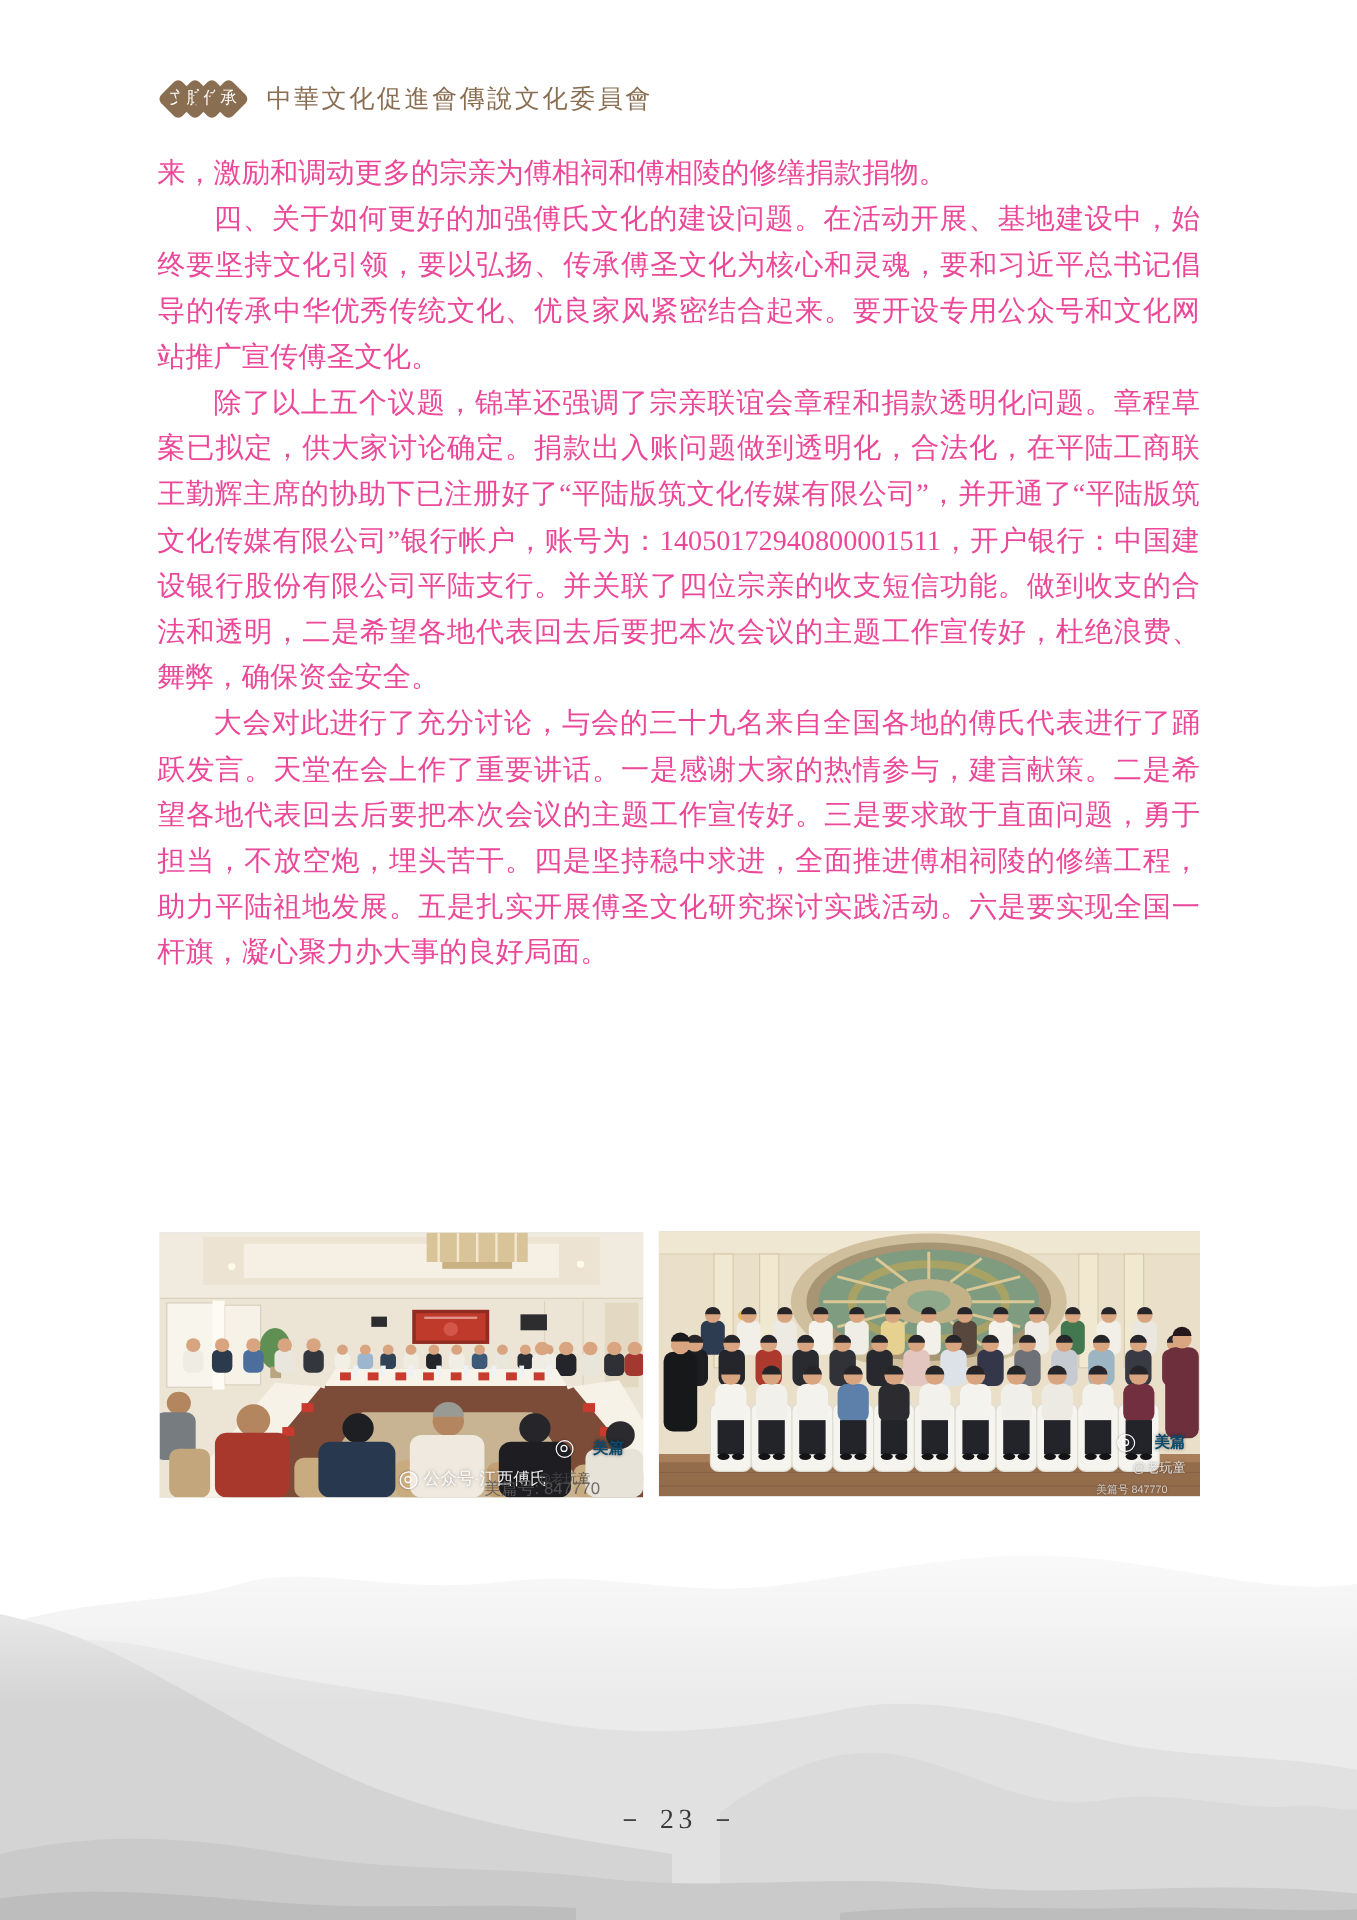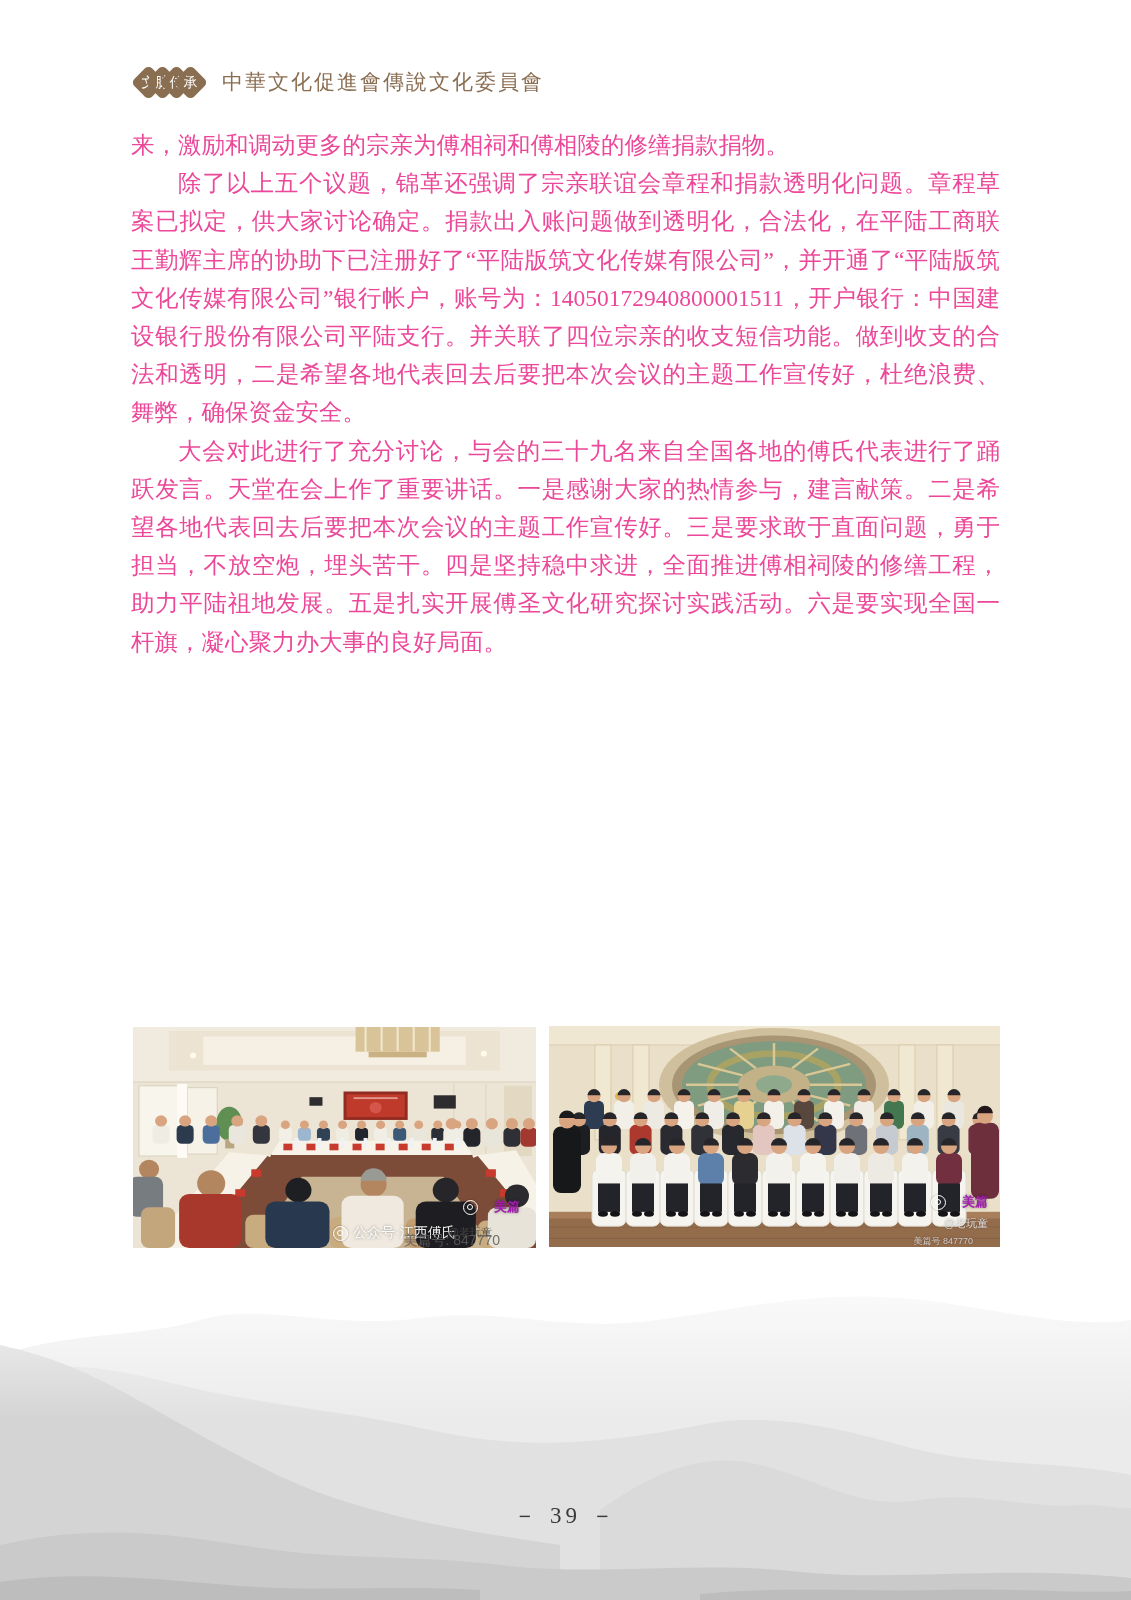--- a/index.html
+++ b/index.html
@@ -19,21 +19,21 @@
              font-size:23.5px;line-height:38.2px;color:#ec4899;text-align:justify;}
   .para{margin:0;}
   .para.indent{text-indent:2em;}
 
   
   .photo{position:absolute;overflow:hidden;background:#ddd;}
   .photo svg{display:block;width:100%;height:100%;}
   .photo-left{left:133px;top:1027px;width:403px;height:221px;}
   .photo-right{left:549px;top:1026px;width:451px;height:221px;}
   .wm{position:absolute;font-family:"Liberation Sans","DejaVu Sans",sans-serif;white-space:nowrap;}
-  .wm-mp{display:flex;align-items:center;gap:16px;color:#a21caf;font-size:13px;font-weight:bold;
+  .wm-mp{display:flex;align-items:center;gap:16px;color:#0c4a6e;font-size:13px;font-weight:bold;
          text-shadow:0 0 3px rgba(0,0,0,.45);}
   .wm-acc{display:flex;align-items:center;gap:5px;color:rgba(255,255,255,.92);font-size:14px;
           text-shadow:0 0 3px rgba(0,0,0,.4);justify-content:center;}
   .wm-dark{color:rgba(70,70,70,.9);font-size:11px;}
   .wm-tiny{font-size:14px;color:rgba(90,90,90,.85);}
   .wm-light{color:rgba(240,240,240,.9);font-size:11px;text-shadow:0 0 2px rgba(0,0,0,.4);}
   .wm-tiny-light{font-size:9px;color:rgba(240,240,240,.75);text-shadow:0 0 2px rgba(0,0,0,.4);}
   .mp-ring{width:13px;height:13px;border-radius:50%;border:1.5px solid #fff;display:inline-block;
            box-shadow:0 0 2px rgba(0,0,0,.4);position:relative;}
   .mp-ring:after{content:"";position:absolute;left:3px;top:3px;width:4px;height:4px;border-radius:50%;
@@ -62,20 +62,21 @@
         </div>
         <div class="diamond">
           <span>承</span>
         </div>
       </div>
     <div class="org-name">中華文化促進會傳說文化委員會</div>
   </div>
 
   <div class="body-text" id="body-text">
       <p class="para">来，激励和调动更多的宗亲为傅相祠和傅相陵的修缮捐款捐物。</p>
+      <p class="para indent">四、关于如何更好的加强傅氏文化的建设问题。在活动开展、基地建设中，始终要坚持文化引领，要以弘扬、传承傅圣文化为核心和灵魂，要和习近平总书记倡导的传承中华优秀传统文化、优良家风紧密结合起来。要开设专用公众号和文化网站推广宣传傅圣文化。</p>
       <p class="para indent">除了以上五个议题，锦革还强调了宗亲联谊会章程和捐款透明化问题。章程草案已拟定，供大家讨论确定。捐款出入账问题做到透明化，合法化，在平陆工商联王勤辉主席的协助下已注册好了“平陆版筑文化传媒有限公司”，并开通了“平陆版筑文化传媒有限公司”银行帐户，账号为：14050172940800001511，开户银行：中国建设银行股份有限公司平陆支行。并关联了四位宗亲的收支短信功能。做到收支的合法和透明，二是希望各地代表回去后要把本次会议的主题工作宣传好，杜绝浪费、舞弊，确保资金安全。</p>
       <p class="para indent">大会对此进行了充分讨论，与会的三十九名来自全国各地的傅氏代表进行了踊跃发言。天堂在会上作了重要讲话。一是感谢大家的热情参与，建言献策。二是希望各地代表回去后要把本次会议的主题工作宣传好。三是要求敢于直面问题，勇于担当，不放空炮，埋头苦干。四是坚持稳中求进，全面推进傅相祠陵的修缮工程，助力平陆祖地发展。五是扎实开展傅圣文化研究探讨实践活动。六是要实现全国一杆旗，凝心聚力办大事的良好局面。</p>
     </div>
 
   <div class="photo photo-left">
     <svg viewBox="0 0 402 233" preserveAspectRatio="none">
       <rect width="402" height="233" fill="#ece5d6"></rect>
       <rect width="402" height="58" fill="#f1ebdf"></rect>
       <rect x="36" y="4" width="330" height="42" fill="#ece3d2"></rect>
       <rect x="70" y="10" width="262" height="30" fill="#f6f0e4"></rect>
@@ -449,15 +450,15 @@
     <path d="M0,95 C80,70 140,78 200,60 C260,42 330,70 420,58 C500,48 560,70 640,62 C720,54 800,30 900,38 C980,44 1060,70 1131,60 L1131,340 L0,340 Z" fill="#ebebeb"></path>
     <path d="M0,120 C60,95 120,110 180,125 C260,145 340,150 430,170 C520,190 600,185 700,165 C760,152 830,165 900,185 C980,208 1060,200 1131,215 L1131,340 L0,340 Z" fill="#e1e1e1"></path>
     <path d="M0,85 C30,92 60,100 100,120 C160,150 220,190 300,225 C380,258 460,270 560,285 L560,340 L0,340 Z" fill="#d4d4d4"></path>
     <path d="M600,250 C650,215 700,190 760,205 C820,220 860,250 920,240 C980,230 1030,250 1080,245 C1100,243 1120,250 1131,248 L1131,340 L600,340 Z" fill="#dadada"></path>
     <path d="M0,285 C100,262 180,275 260,288 C340,300 420,295 500,305 C600,317 700,300 800,312 C900,322 1000,305 1131,318 L1131,340 L0,340 Z" fill="#cacaca"></path>
     <path d="M0,322 C80,310 160,320 240,326 C320,332 400,325 480,330 L480,340 L0,340 Z" fill="#bdbdbd"></path>
     <path d="M700,334 C780,326 860,332 940,330 C1020,328 1080,334 1131,331 L1131,340 L700,340 Z" fill="#bdbdbd"></path>
     <rect x="0" y="0" width="1131" height="160" fill="url(#mist)"></rect>
   </svg>
 
-  <div class="page-num">－ 39 －</div>
+  <div class="page-num">－ 23 －</div>
 
 </div>
 
 </body></html>

